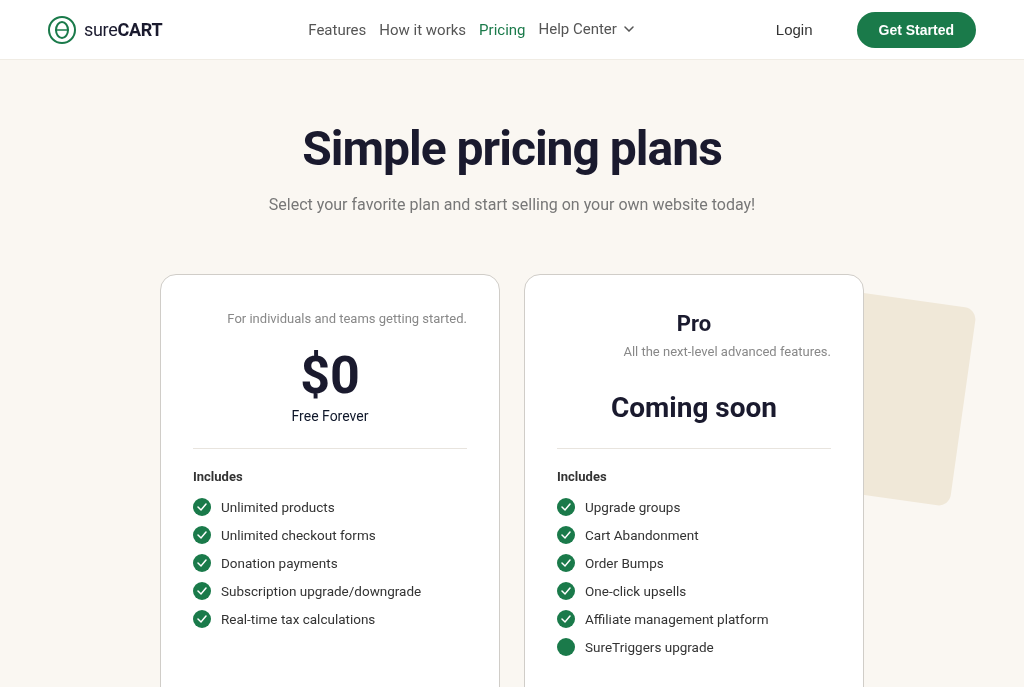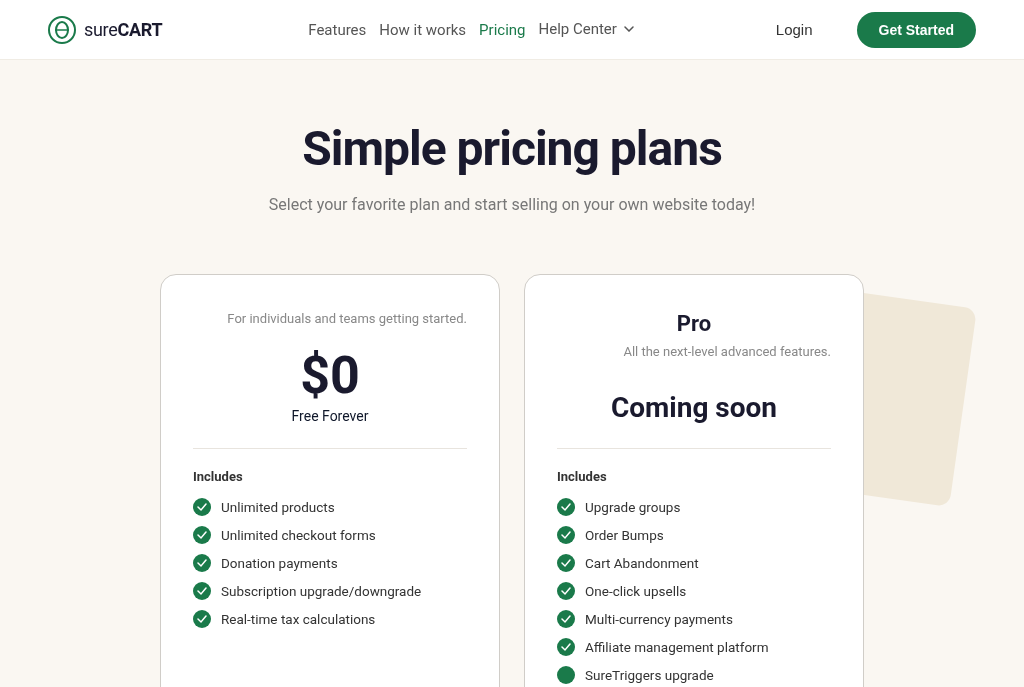--- a/index.html
+++ b/index.html
@@ -363,45 +363,37 @@
             </svg>
           </span>
         <span>Upgrade groups</span>
       </li>
       <li>
         <span class="check-icon">
             <svg viewBox="0 0 10 8" fill="none">
               <path d="M1 4l3 3 5-6" stroke="white" stroke-width="1.5" stroke-linecap="round"></path>
             </svg>
           </span>
+        <span>Cart Abandonment</span>
+      </li>
+      <li>
+        <span class="check-icon">
+            <svg viewBox="0 0 10 8" fill="none">
+              <path d="M1 4l3 3 5-6" stroke="white" stroke-width="1.5" stroke-linecap="round"></path>
+            </svg>
+          </span>
         <span>Order Bumps</span>
       </li>
       <li>
         <span class="check-icon">
             <svg viewBox="0 0 10 8" fill="none">
               <path d="M1 4l3 3 5-6" stroke="white" stroke-width="1.5" stroke-linecap="round"></path>
             </svg>
           </span>
-        <span>Cart Abandonment</span>
-      </li>
-      <li>
-        <span class="check-icon">
-            <svg viewBox="0 0 10 8" fill="none">
-              <path d="M1 4l3 3 5-6" stroke="white" stroke-width="1.5" stroke-linecap="round"></path>
-            </svg>
-          </span>
         <span>One-click upsells</span>
-      </li>
-      <li>
-        <span class="check-icon">
-            <svg viewBox="0 0 10 8" fill="none">
-              <path d="M1 4l3 3 5-6" stroke="white" stroke-width="1.5" stroke-linecap="round"></path>
-            </svg>
-          </span>
-        <span>Multi-currency payments</span>
       </li>
       <li>
         <span class="check-icon">
             <svg viewBox="0 0 10 8" fill="none">
               <path d="M1 4l3 3 5-6" stroke="white" stroke-width="1.5" stroke-linecap="round"></path>
             </svg>
           </span>
         <span>Affiliate management platform</span>
       </li>
       <li>

